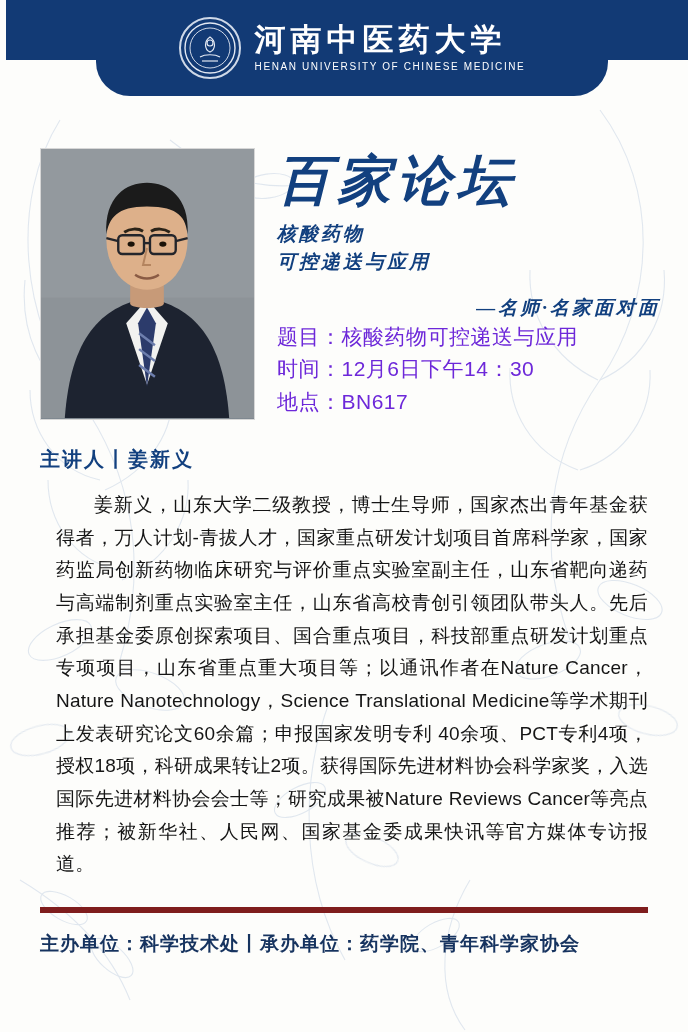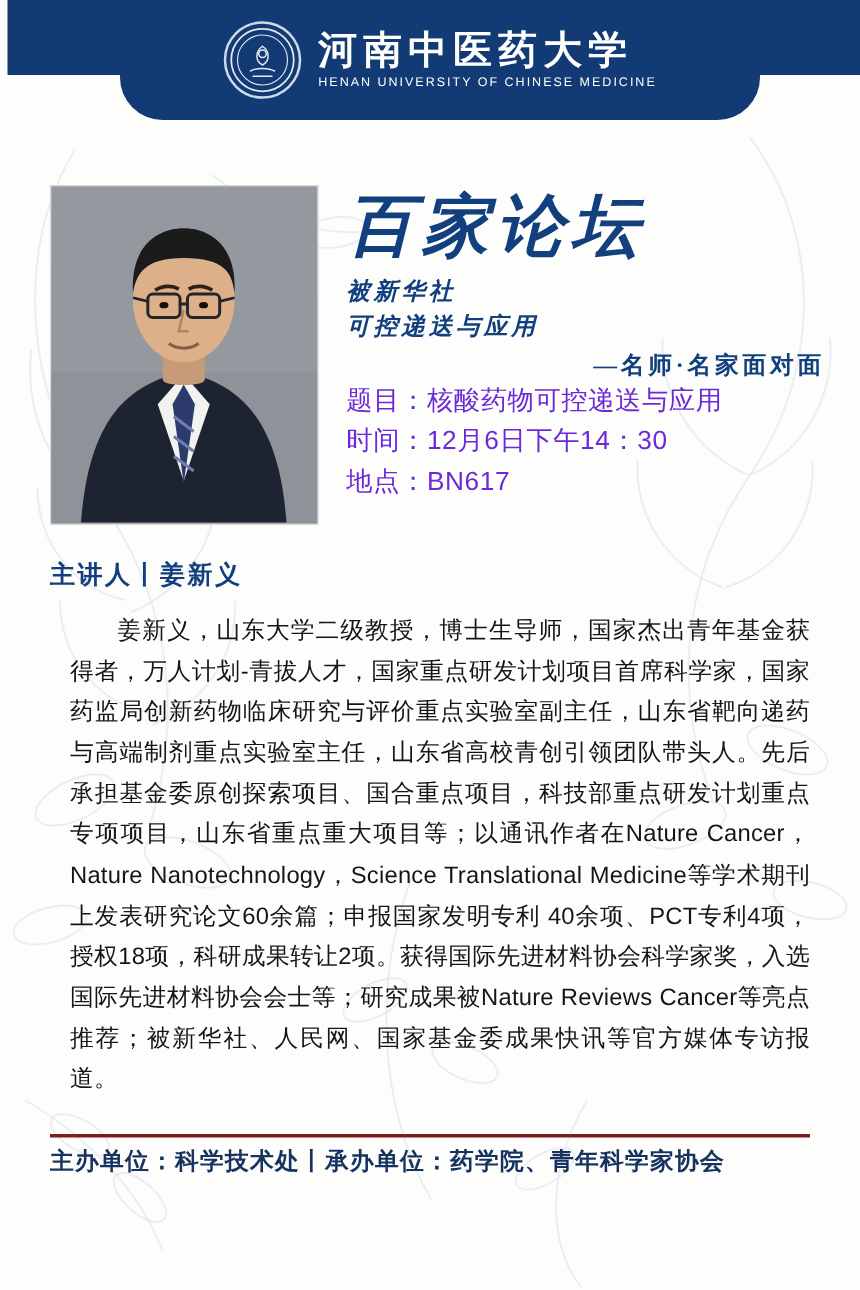--- a/index.html
+++ b/index.html
@@ -128,24 +128,25 @@
     font-style: italic;
     color: #12407f;
     letter-spacing: 3px;
     line-height: 1.35;
     margin-top: 10px;
   }
   .title-tag {
     font-family: "Liberation Serif", serif;
     font-size: 19px;
     font-weight: bold;
+    font-style: italic;
     color: #12407f;
     letter-spacing: 3px;
     text-align: right;
-    margin-top: 4px;
+    margin-top: 20px;
     padding-right: 4px;
   }
 
   .info-line {
     font-size: 21px;
     color: #6d28d9;
     line-height: 1.55;
     margin-top: 0;
     letter-spacing: 0.5px;
   }
@@ -171,22 +172,22 @@
     color: #151515;
     text-align: justify;
     text-indent: 2em;
     letter-spacing: 0.2px;
   }
 
   .footer {
     position: relative;
     z-index: 2;
     margin: 26px 40px 0 40px;
-    padding-top: 6px;
-    border-top: 3px solid #7f1d1d;
+    padding-top: 18px;
+    border-top: 6px solid #7f1d1d;
     font-size: 19px;
     font-weight: bold;
     color: #16335f;
     letter-spacing: 1px;
   }
 </style>
 </head>
 <body>
 
 <div class="poster">
@@ -277,21 +278,21 @@
         <ellipse cx="91" cy="96" rx="3.6" ry="2.6" fill="#1a1208"></ellipse>
         <ellipse cx="123" cy="96" rx="3.6" ry="2.6" fill="#1a1208"></ellipse>
 
         <path d="M107 100 L103 117 H111" stroke="#b4845f" stroke-width="2" fill="none"></path>
         <path d="M95 127 C102 132, 112 132, 119 127" stroke="#8a5b44" stroke-width="2.4" fill="none"></path>
       </svg>
     </div>
 
     <div class="hero-text">
       <div class="title-main">百家论坛</div>
-      <div class="title-sub">被新华社</div>
+      <div class="title-sub">核酸药物</div>
       <div class="title-sub" style="margin-top:2px">可控递送与应用</div>
       <div class="title-tag">—名师·名家面对面</div>
 
       <div class="info-line">题目：核酸药物可控递送与应用</div>
       <div class="info-line">时间：12月6日下午14：30</div>
       <div class="info-line">地点：BN617</div>
     </div>
   </div>
 
   <div class="speaker">主讲人丨姜新义</div>

